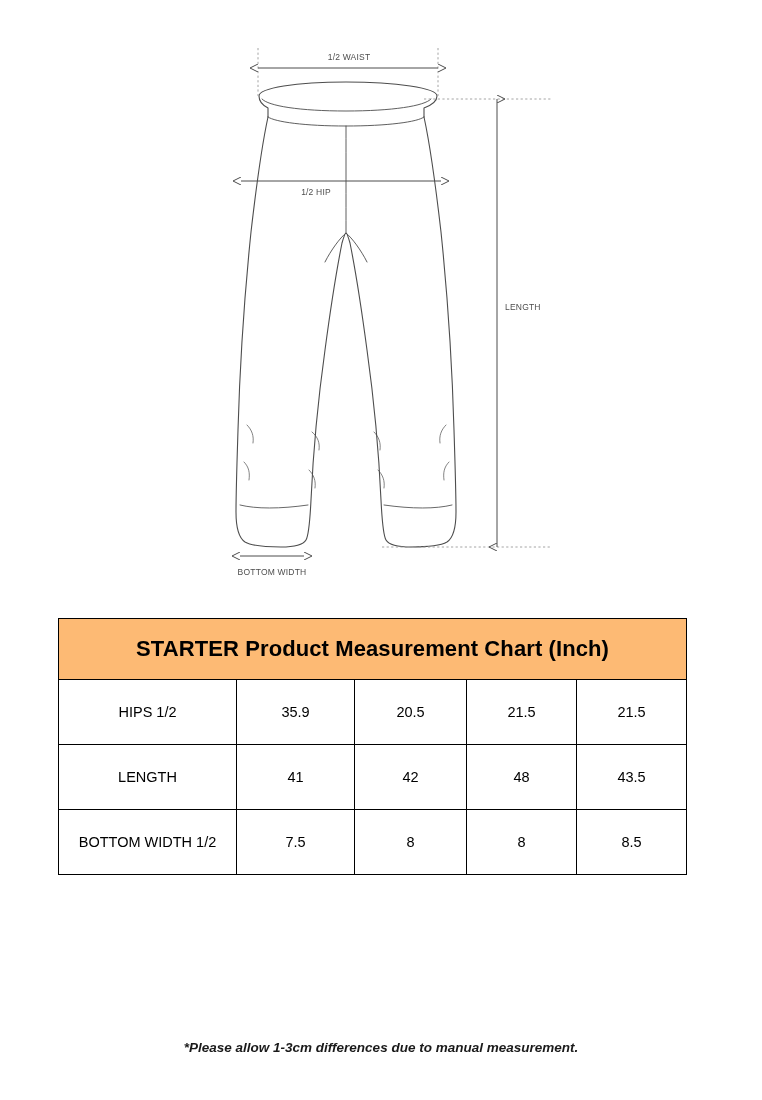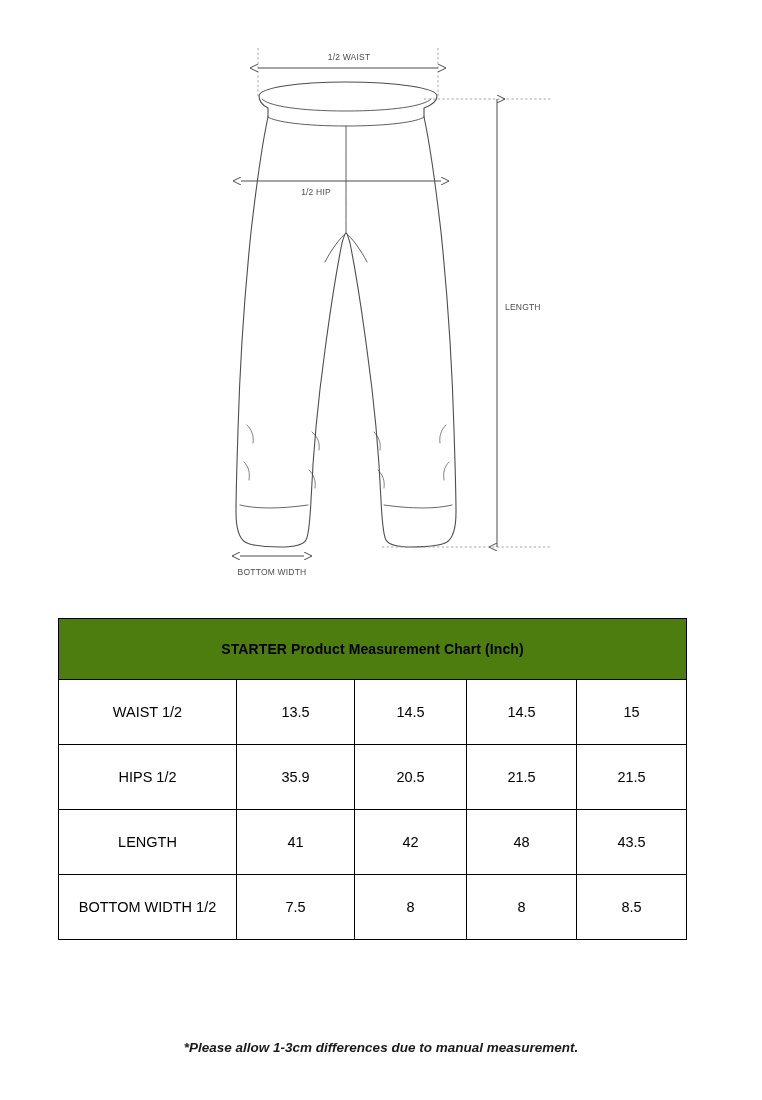--- a/index.html
+++ b/index.html
@@ -43,24 +43,24 @@
     border-collapse: collapse;
     table-layout: fixed;
   }
   #chart-table td {
     border: 1.6px solid #000000;
     text-align: center;
     vertical-align: middle;
     font-family: "Liberation Sans", sans-serif;
   }
   td.title-cell {
-    background: #4d7c0f;
+    background: #fdba74;
     border: 1.6px solid #8c8c8c;
     height: 58px;
-    font-size: 14px;
+    font-size: 22px;
     font-weight: bold;
     letter-spacing: 0.1px;
     margin-top: 8px;
   }
   td.col-head {
     height: 54px;
     font-size: 14.5px;
     font-weight: bold;
   }
   td.body-cell {
@@ -212,27 +212,20 @@
     <col style="width:118px">
     <col style="width:112px">
     <col style="width:110px">
     <col style="width:110px">
   </colgroup>
   <tbody>
     <tr>
       <td class="title-cell" colspan="5">STARTER Product Measurement Chart (Inch)</td>
     </tr>
 
-    <tr>
-      <td class="body-cell desc-cell">WAIST 1/2</td>
-      <td class="body-cell">13.5</td>
-      <td class="body-cell">14.5</td>
-      <td class="body-cell">14.5</td>
-      <td class="body-cell">15</td>
-    </tr>
 
     <tr>
       <td class="body-cell desc-cell">HIPS 1/2</td>
       <td class="body-cell">35.9</td>
       <td class="body-cell">20.5</td>
       <td class="body-cell">21.5</td>
       <td class="body-cell">21.5</td>
     </tr>
 
     <tr>

